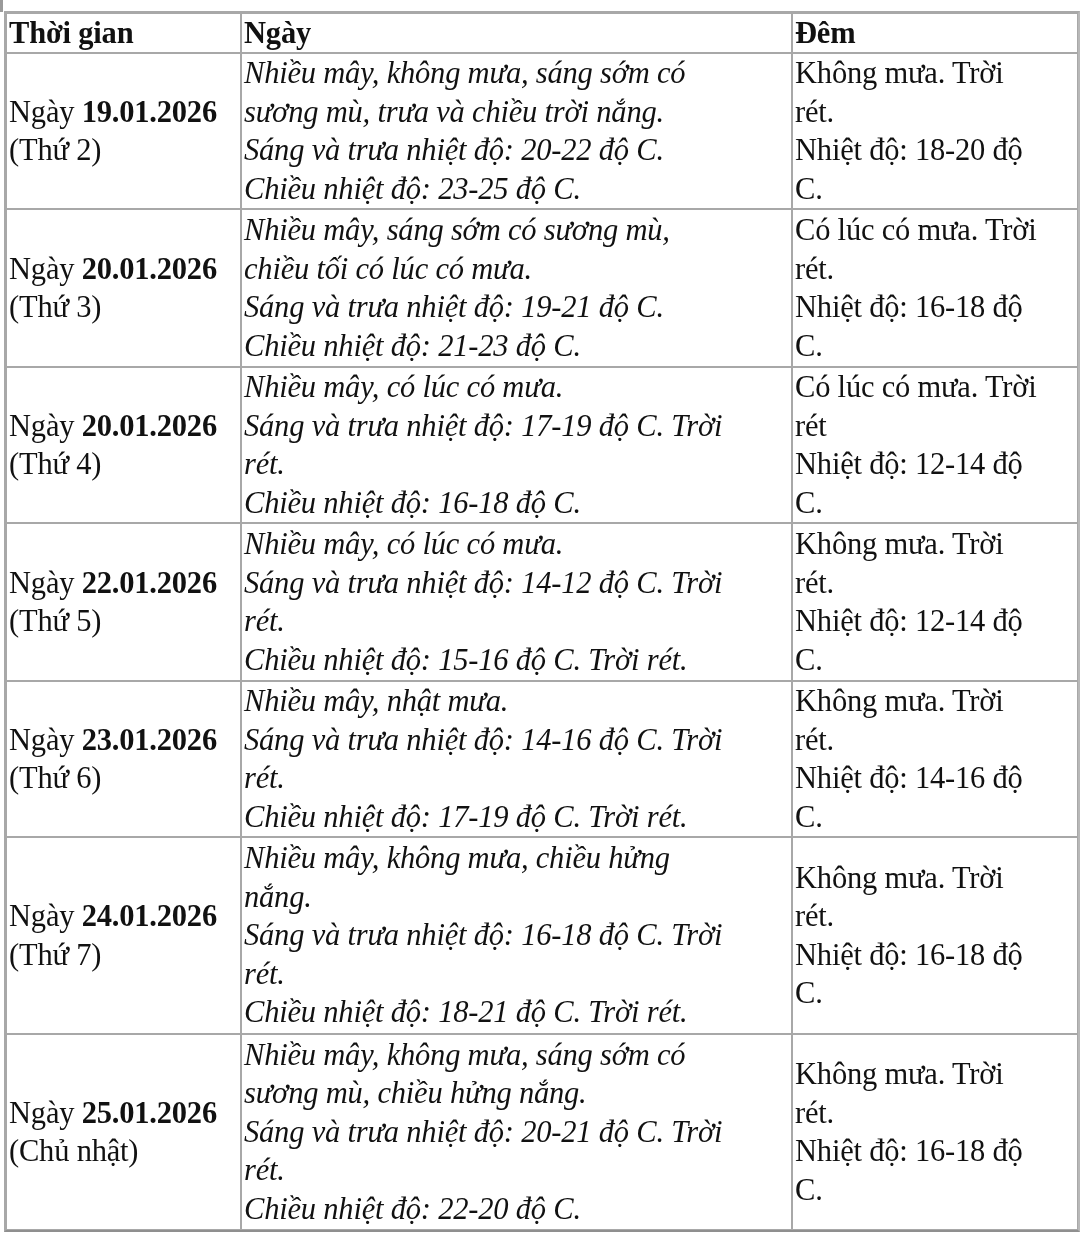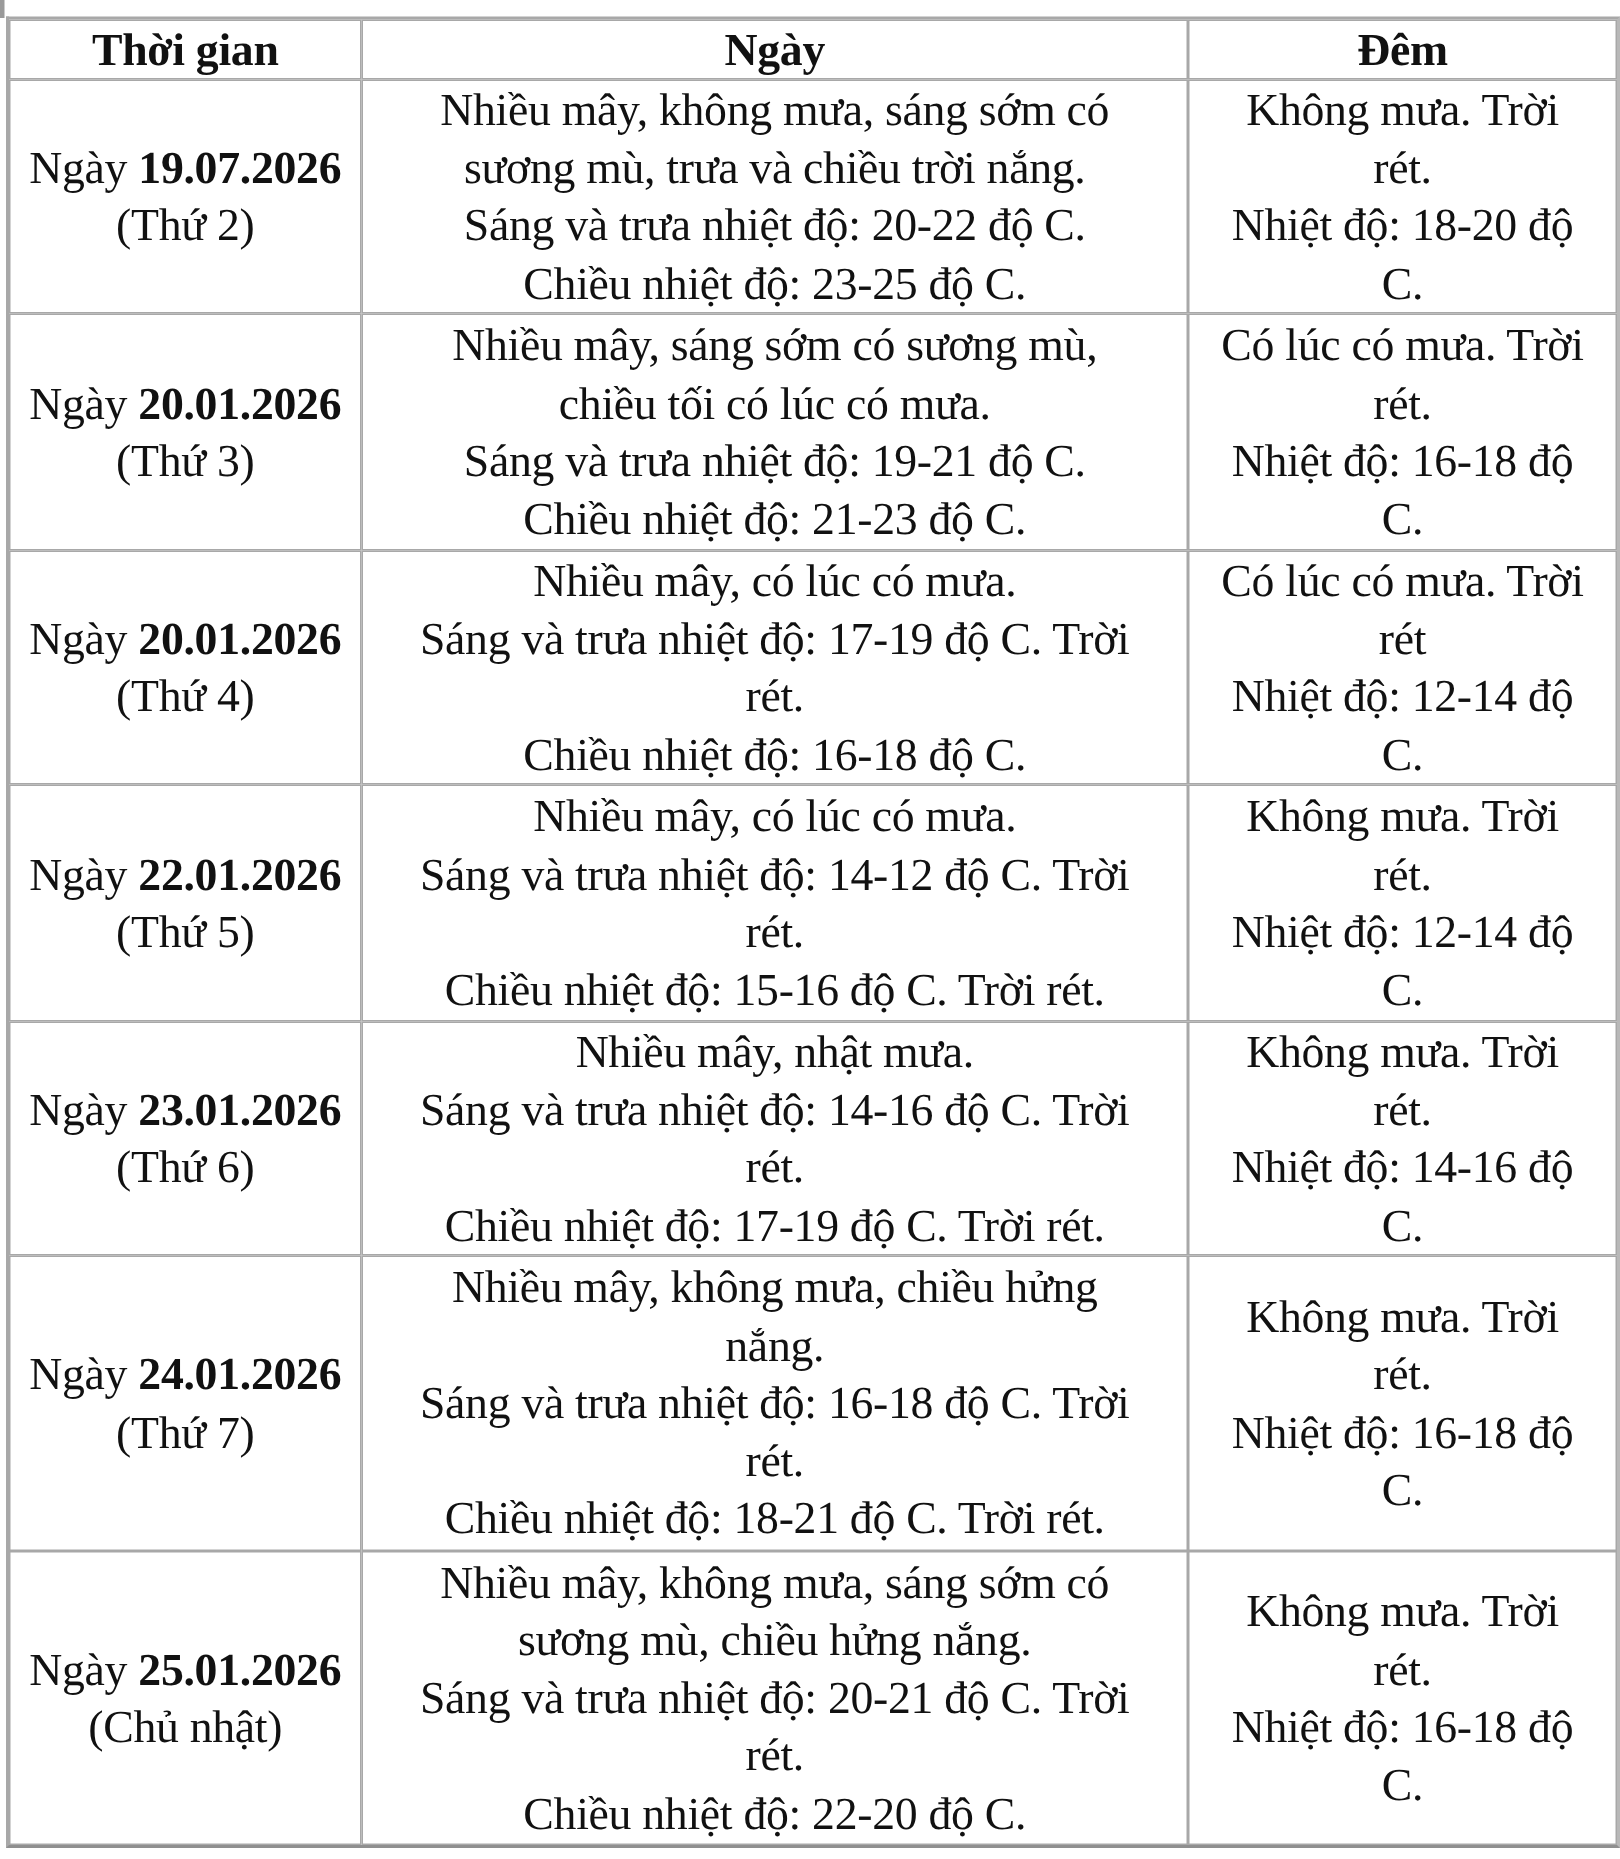--- a/index.html
+++ b/index.html
@@ -31,21 +31,21 @@
       border-collapse: separate;
       border-spacing: 0;
       border: 2px solid #a8a8a8;
       border-right-color: #b8b8b8;
       border-bottom-color: #8f8f8f;
       table-layout: fixed;
     }
     table.forecast th,
     table.forecast td {
       border: 1px solid #a8a8a8;
-      text-align: center;
+      text-align: left;
       vertical-align: middle;
       padding: 0 2px;
       font-size: 30.5px;
       line-height: 38.5px;
       letter-spacing: -0.2px;
     }
     table.forecast th {
       font-weight: bold;
       height: 38px;
       line-height: 36px;
@@ -55,21 +55,21 @@
     col.c3 { width: 286px; }
     .date-bold { font-weight: bold; }
     .line { display: block; white-space: nowrap; }
     tr.r1 td { height: 154px; }
     tr.r2 td { height: 156px; }
     tr.r3 td { height: 154px; }
     tr.r4 td { height: 156px; }
     tr.r5 td { height: 153px; }
     tr.r6 td { height: 195px; }
     tr.r7 td { height: 194px; }
-    td.day-col { padding: 0 6px; }
+    td.day-col { padding: 0 6px; font-style: italic; }
     td.night-col { padding: 0 4px; }
   </style>
 </head>
 <body>
 
 <div class="page-edge"></div>
 
 <table class="forecast">
   <colgroup>
     <col class="c1">
@@ -79,21 +79,21 @@
   <thead>
     <tr>
       <th>Thời gian</th>
       <th>Ngày</th>
       <th>Đêm</th>
     </tr>
   </thead>
   <tbody id="rows">
       <tr class="r1">
         <td>
-          <span class="line"><span>Ngày </span><span class="date-bold">19.07.2026</span></span>
+          <span class="line"><span>Ngày </span><span class="date-bold">19.01.2026</span></span>
           <span class="line">(Thứ 2)</span>
         </td>
         <td class="day-col">
           <span class="line">Nhiều mây, không mưa, sáng sớm có</span>
           <span class="line">sương mù, trưa và chiều trời nắng.</span>
           <span class="line">Sáng và trưa nhiệt độ: 20-22 độ C.</span>
           <span class="line">Chiều nhiệt độ: 23-25 độ C.</span>
         </td>
         <td class="night-col">
           <span class="line">Không mưa. Trời</span>

